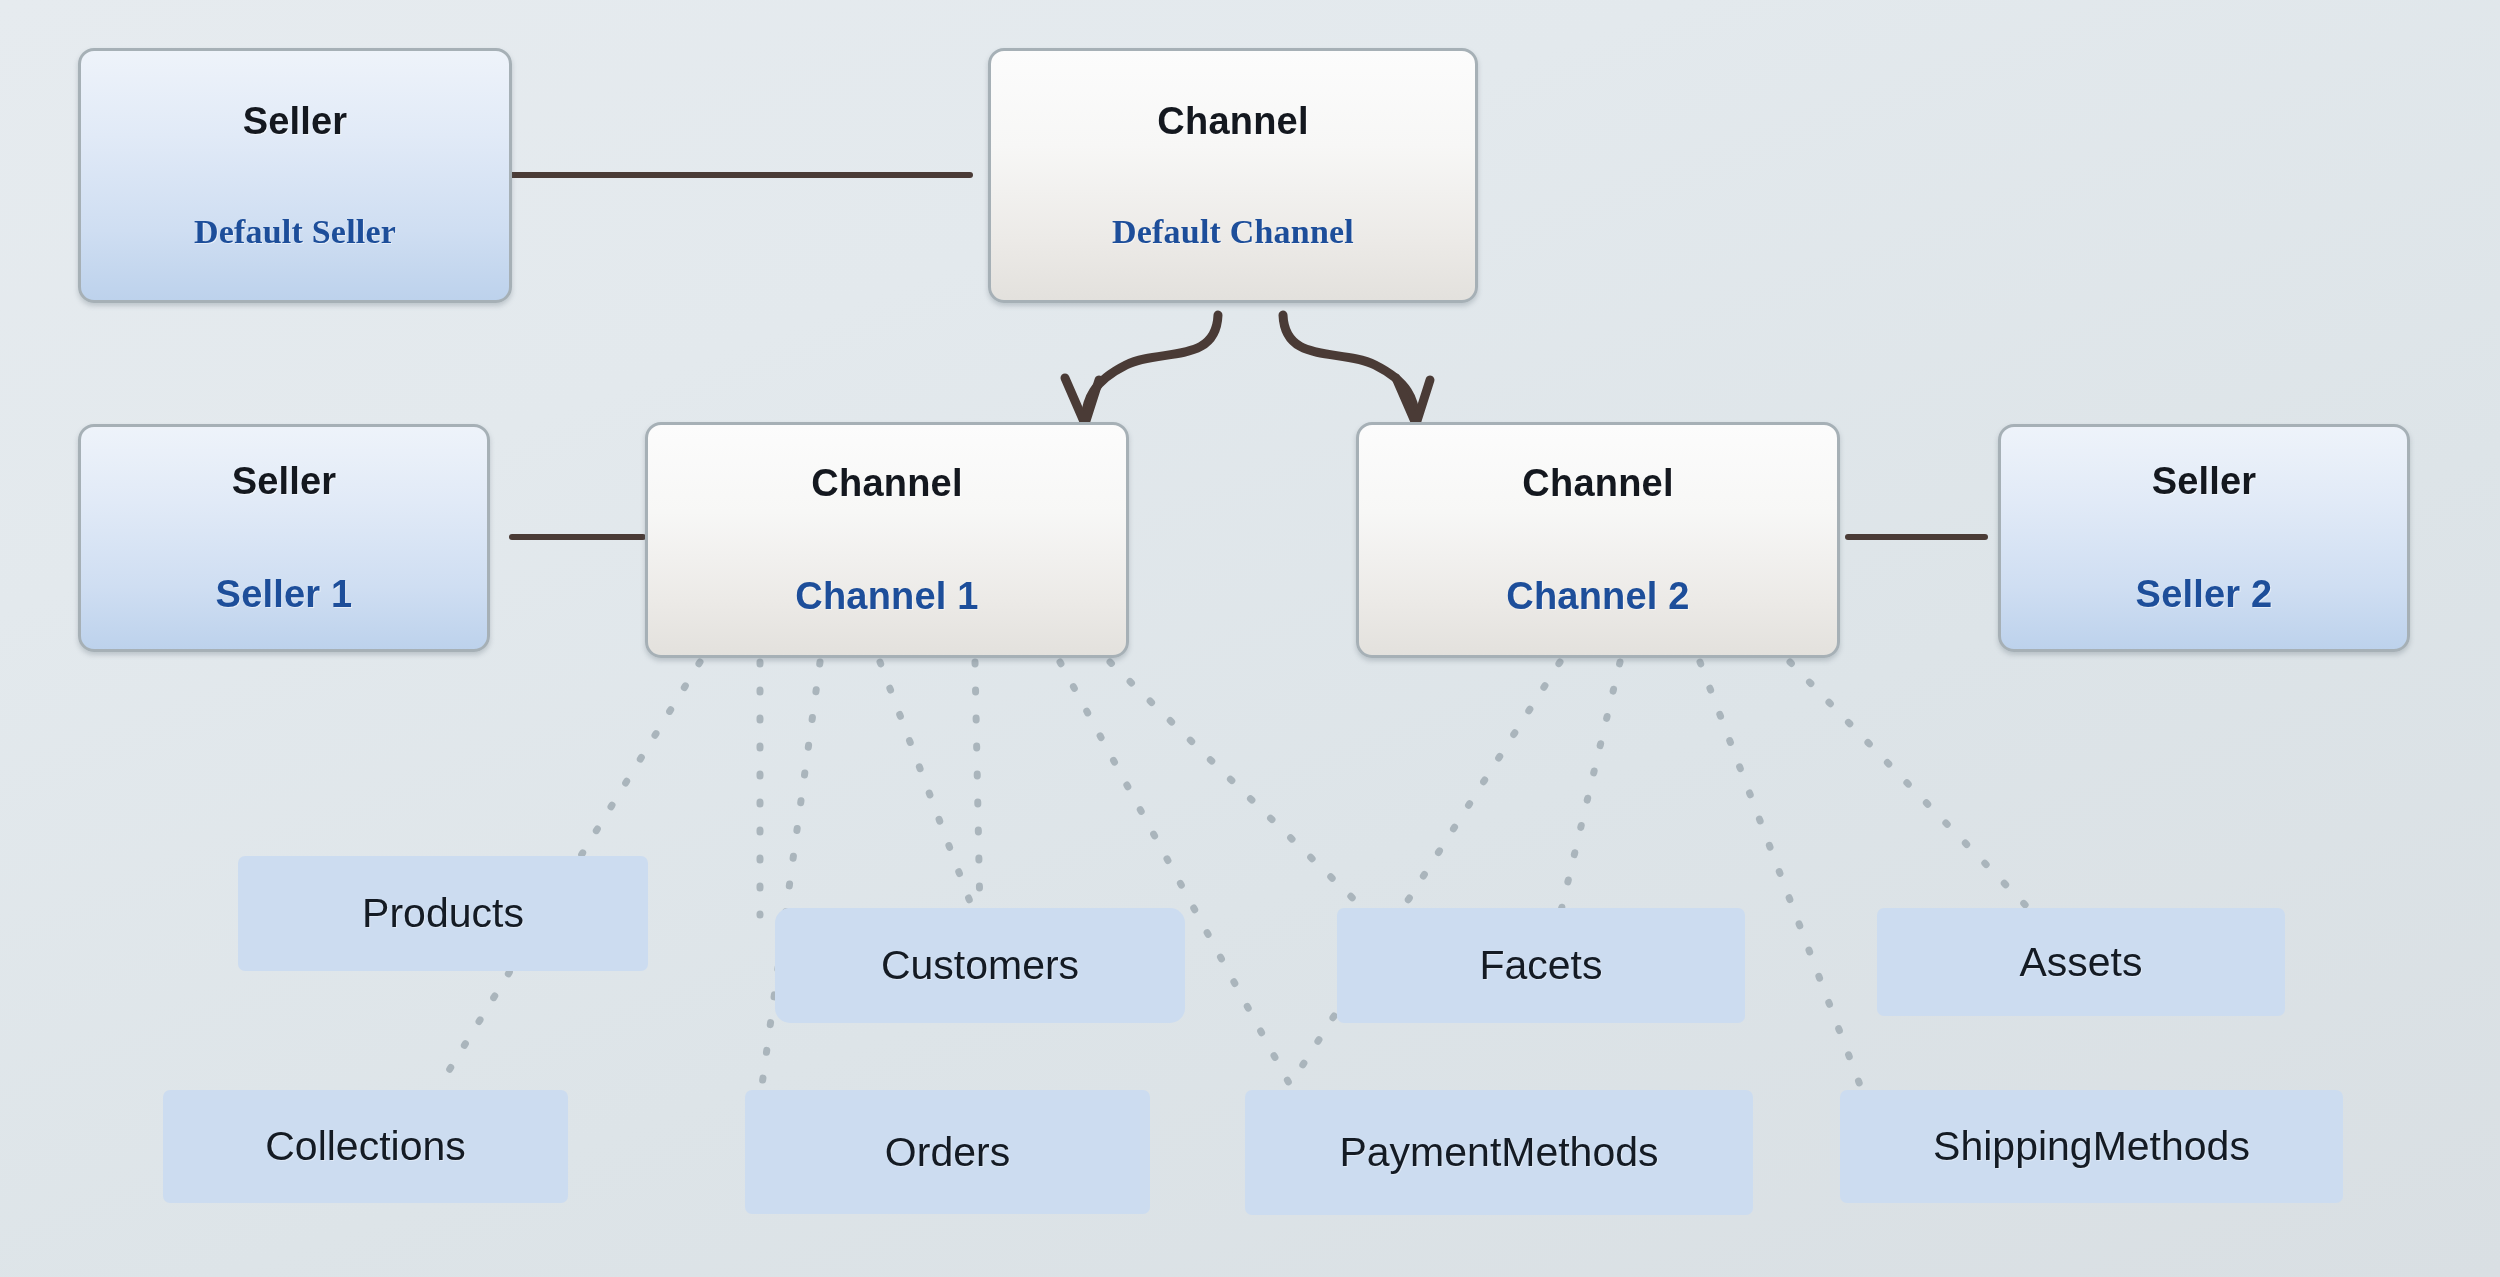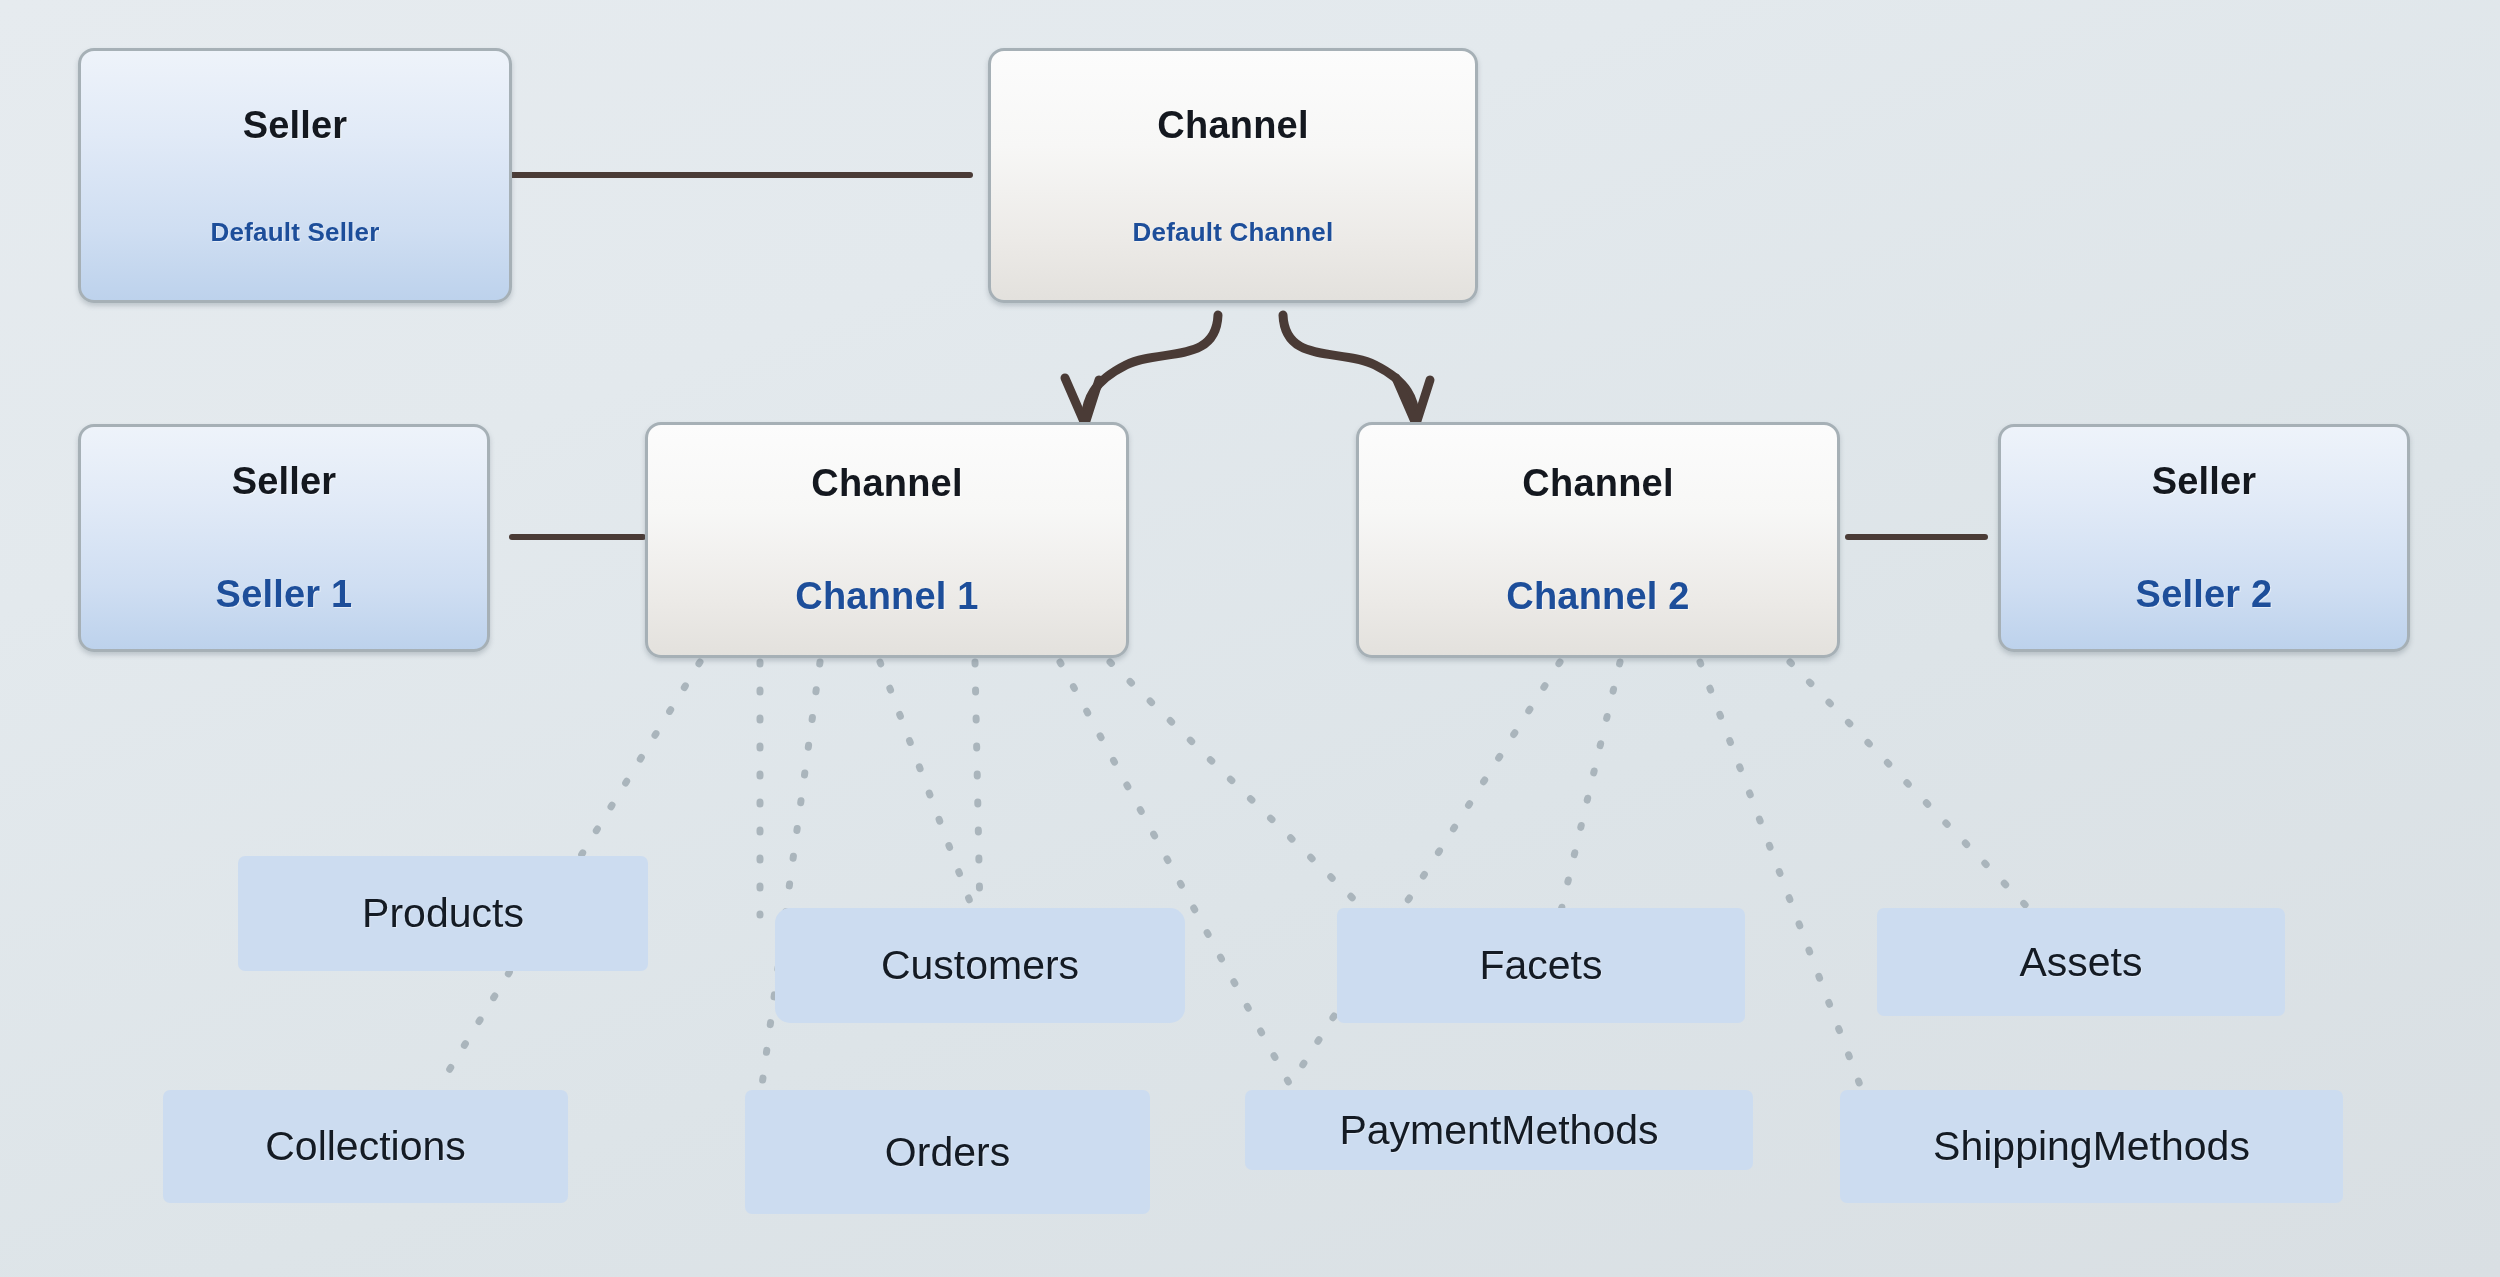--- a/index.html
+++ b/index.html
@@ -54,21 +54,21 @@
     text-shadow: 1px 1px 0 rgba(255,255,255,0.55);
   }
   .card .name {
     color: #1d4e9a;
     font-weight: bold;
     letter-spacing: 0.2px;
     text-shadow: 1px 1px 0 rgba(255,255,255,0.5);
   }
 
   .card.big .type { font-size: 38px; margin-bottom: 26px; }
-  .card.big .name { font-size: 26px; }
+  .card.big .name { font-size: 34px; font-family: Liberation Serif, serif; }
   .card.mid .type { font-size: 38px; margin-bottom: 26px; }
   .card.mid .name { font-size: 38px; }
 
   
   .chip {
     position: absolute;
     box-sizing: border-box;
     background: #ccdcf0;
     border-radius: 7px;
     display: flex;
@@ -168,21 +168,21 @@
   </div>
 
   <div class="chip" style="left:163px; top:1090px; width:405px; height:113px;">
     <span>Collections</span>
   </div>
 
   <div class="chip" style="left:745px; top:1090px; width:405px; height:124px;">
     <span>Orders</span>
   </div>
 
-  <div class="chip" style="left:1245px; top:1090px; width:508px; height:80px;">
+  <div class="chip" style="left:1245px; top:1090px; width:508px; height:125px;">
     <span>PaymentMethods</span>
   </div>
 
   <div class="chip" style="left:1840px; top:1090px; width:503px; height:113px;">
     <span>ShippingMethods</span>
   </div>
 
 </div>
 
 </body></html>

